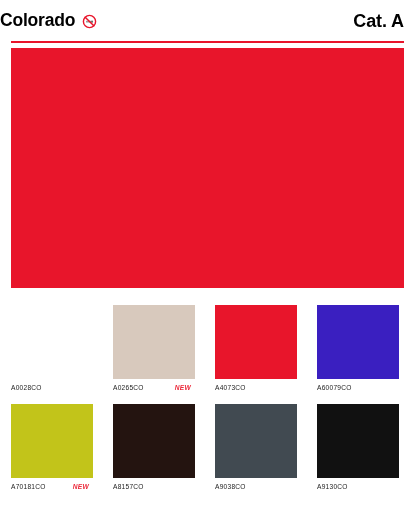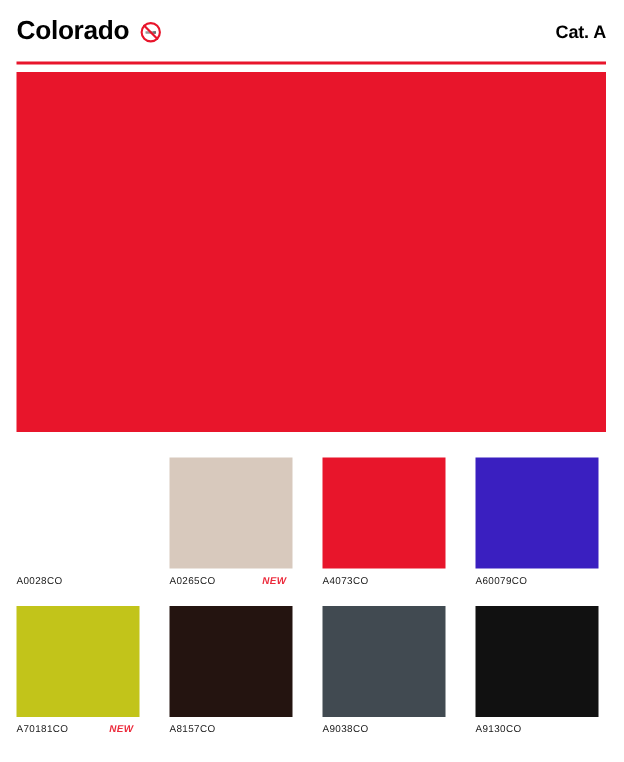--- a/index.html
+++ b/index.html
@@ -17,21 +17,21 @@
   }
 
   
   .header {
     position: absolute;
     left: 0;
     top: 0;
     width: 416px;
     height: 41px;
     box-sizing: border-box;
-    padding: 0 12px 0 11px;
+    padding: 0 12px 0 0;
     display: flex;
     align-items: center;
   }
   .title-group {
     display: flex;
     align-items: center;
     gap: 7px;
   }
   .page-title {
     font-size: 17.5px;
@@ -41,21 +41,21 @@
     line-height: 1;
   }
   .no-smoking-icon {
     display: block;
     width: 15px;
     height: 15px;
     margin-top: 1px;
   }
   .spacer { flex: 1 1 auto; }
   .category-label {
-    font-size: 12px;
+    font-size: 18px;
     font-weight: bold;
     color: #000000;
     letter-spacing: -0.1px;
     line-height: 1;
   }
 
   
   .header-rule {
     position: absolute;
     left: 11px;

